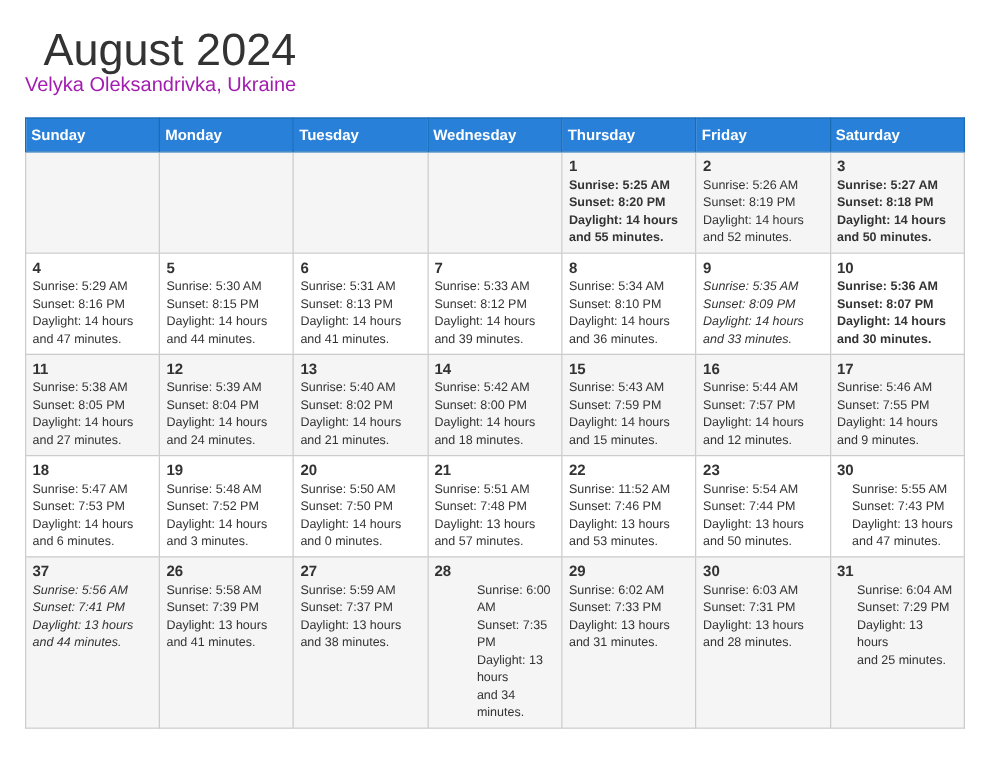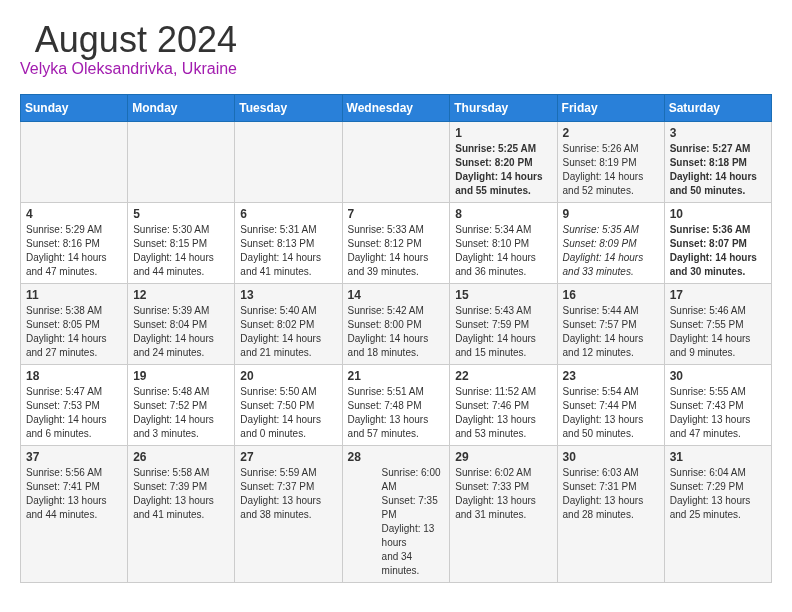--- a/index.html
+++ b/index.html
@@ -282,30 +282,30 @@
         </td>
         <td>
           <span class="day-number">23</span>
           <div class="day-info" style="white-space: pre-line;">Sunrise: 5:54 AM
 Sunset: 7:44 PM
 Daylight: 13 hours
 and 50 minutes.</div>
         </td>
         <td>
           <span class="day-number">30</span>
-          <div class="day-info" style="white-space: pre-line;">Sunrise: 5:55 AM
+          <div class="day-info" style="white-space: pre-line; margin-left: 12px;">Sunrise: 5:55 AM
 Sunset: 7:43 PM
 Daylight: 13 hours
 and 47 minutes.</div>
         </td>
       </tr>
       <tr>
         <td>
           <span class="day-number">37</span>
-          <div class="day-info" style="white-space: pre-line;">Sunrise: 5:56 AM
+          <div class="day-info" style="white-space: pre-line; font-style: italic;">Sunrise: 5:56 AM
 Sunset: 7:41 PM
 Daylight: 13 hours
 and 44 minutes.</div>
         </td>
         <td>
           <span class="day-number">26</span>
           <div class="day-info" style="white-space: pre-line;">Sunrise: 5:58 AM
 Sunset: 7:39 PM
 Daylight: 13 hours
 and 41 minutes.</div>
@@ -333,20 +333,20 @@
         </td>
         <td>
           <span class="day-number">30</span>
           <div class="day-info" style="white-space: pre-line;">Sunrise: 6:03 AM
 Sunset: 7:31 PM
 Daylight: 13 hours
 and 28 minutes.</div>
         </td>
         <td>
           <span class="day-number">31</span>
-          <div class="day-info" style="white-space: pre-line;">Sunrise: 6:04 AM
+          <div class="day-info" style="white-space: pre-line; margin-left: 16px;">Sunrise: 6:04 AM
 Sunset: 7:29 PM
 Daylight: 13 hours
 and 25 minutes.</div>
         </td>
       </tr>
     </tbody>
 </table>
 
 </body></html>

